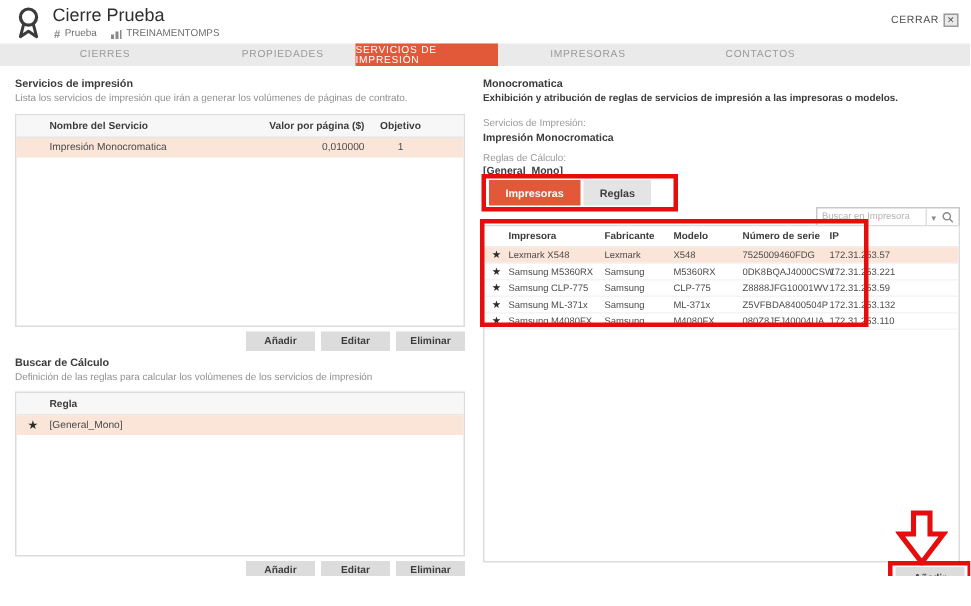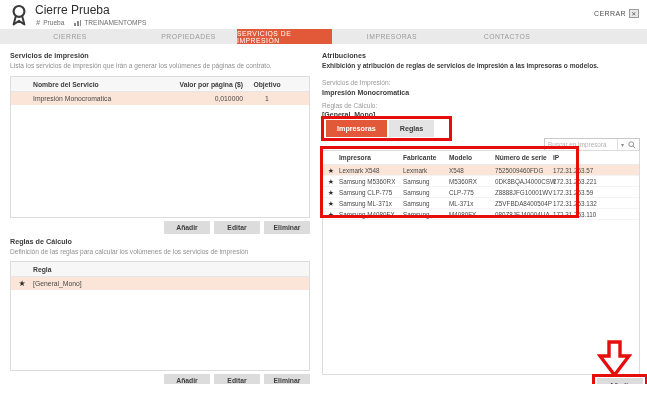--- a/index.html
+++ b/index.html
@@ -158,41 +158,41 @@
       <span class="col-obj">1</span>
     </div>
   </div>
 
   <div class="btnrow" style="top:221px;">
     <div class="btn">Añadir</div>
     <div class="btn">Editar</div>
     <div class="btn">Eliminar</div>
   </div>
 
-  <div class="sec-title" style="left:10px;top:237px;">Reglas de Cálculo</div>
+  <div class="sec-title" style="left:10px;top:237px;">Buscar de Cálculo</div>
   <div class="sec-desc" style="left:10px;top:248px;">Definición de las reglas para calcular los volúmenes de los servicios de impresión</div>
 
   <div class="rules-box">
     <div class="thead">
       <span class="col-g"></span>
       <span class="col-rule">Regla</span>
     </div>
     <div class="trow sel">
       <span class="col-g"><span class="star">★</span></span>
       <span class="col-rule">[General_Mono]</span>
     </div>
   </div>
 
   <div class="btnrow" style="top:374px;">
     <div class="btn">Añadir</div>
     <div class="btn">Editar</div>
     <div class="btn">Eliminar</div>
   </div>
 
-  <div class="sec-title" style="left:322px;top:51px;">Atribuciones</div>
+  <div class="sec-title" style="left:322px;top:51px;">Monocromatica</div>
   <div class="attr-desc">Exhibición y atribución de reglas de servicios de impresión a las impresoras o modelos.</div>
 
   <div class="r-lbl" style="left:322px;top:79px;">Servicios de Impresión:</div>
   <div class="r-val" style="left:322px;top:89px;">Impresión Monocromatica</div>
   <div class="r-lbl" style="left:322px;top:102px;">Reglas de Cálculo:</div>
   <div class="r-val" style="left:322px;top:111px;">[General_Mono]</div>
 
   <div class="vtabs">
     <div class="vtab active">Impresoras</div>
     <div class="vtab inactive">Reglas</div>

